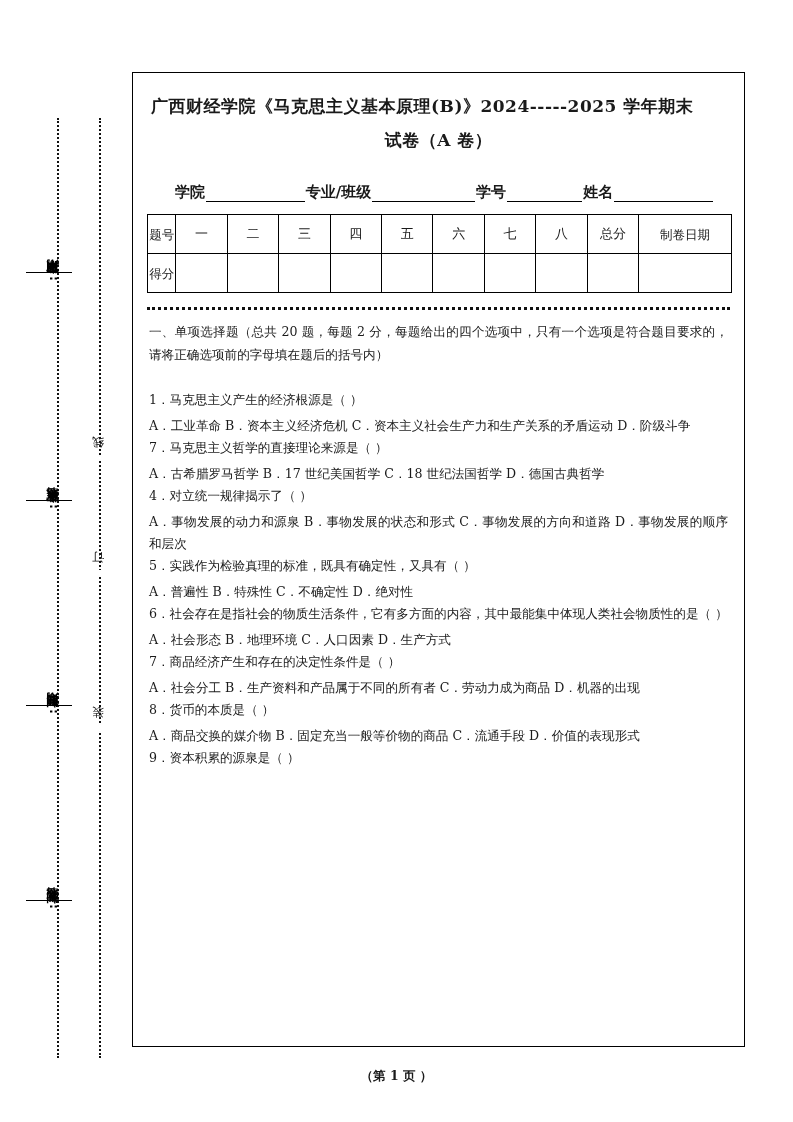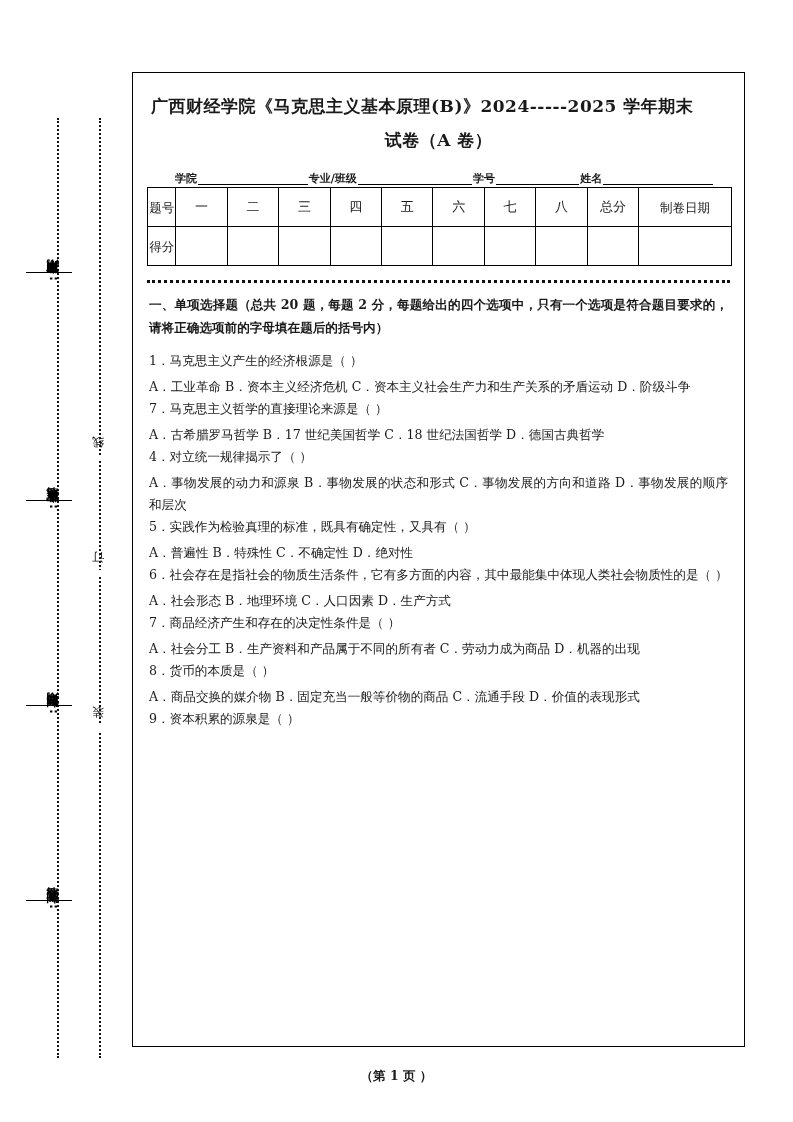--- a/index.html
+++ b/index.html
@@ -89,43 +89,44 @@
     font-family: "DejaVu Serif", "Liberation Serif", serif;
     font-weight: bold;
     font-size: 17px;
     line-height: 34px;
     letter-spacing: 0.5px;
   }
   #title-line-1 { display: block; text-align: left; padding-left: 4px; }
   #title-line-2 { display: block; text-align: center; }
 
   #info-line {
-    margin-top: 14px;
+    margin-top: 26px;
     padding: 0 16px 0 28px;
-    font-size: 11px;
+    font-size: 15px;
     font-weight: bold;
     display: flex;
+    align-items: flex-end;
     white-space: nowrap;
   }
   #info-line .lbl { flex: 0 0 auto; }
   #info-line .blank {
     flex: 1 1 auto;
     border-bottom: 1.1px solid #000;
     height: 13px;
     margin: 0 1px;
     min-width: 40px;
   }
   #info-line .blank.b1 { flex-grow: 1.25; }
   #info-line .blank.b2 { flex-grow: 1.30; }
   #info-line .blank.b3 { flex-grow: 0.95; }
   #info-line .blank.b4 { flex-grow: 1.25; }
 
   
   #score-table-wrap {
-    margin: 1px auto 0 auto;
+    margin: 12px auto 0 auto;
     width: 585px;
   }
   table#score-table {
     border-collapse: collapse;
     width: 100%;
     font-family: "DejaVu Serif", "Liberation Serif", serif;
     font-size: 13px;
   }
   table#score-table td {
     border: 1.1px solid #000;
@@ -158,23 +159,23 @@
   }
 
   
   #body-content {
     font-family: "DejaVu Serif", "Liberation Serif", serif;
     font-size: 12.6px;
     line-height: 22px;
     padding: 0 2px;
   }
   .section-head {
-    font-weight: bold;
+    font-weight: normal;
     text-align: justify;
-    margin-bottom: 11px;
+    margin-bottom: 23px;
     line-height: 23px;
   }
   .q-stem {
     margin-top: 0;
     text-align: justify;
     line-height: 22px;
   }
   .q-options {
     margin-top: 4px;
     text-align: justify;

